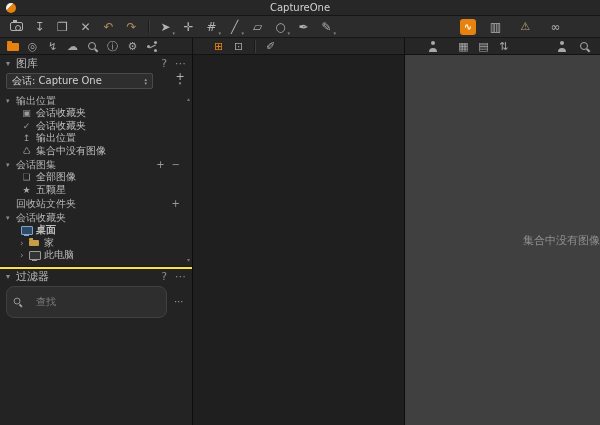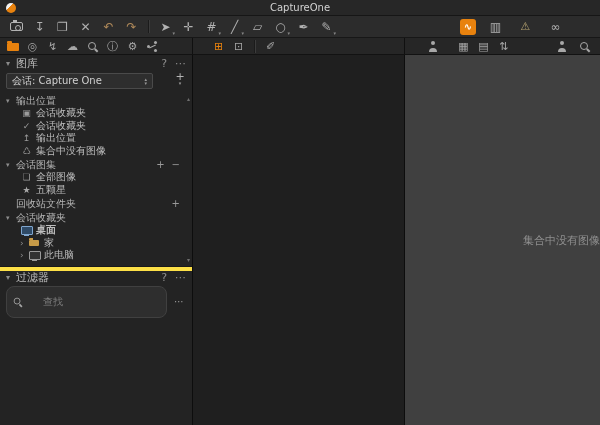--- a/index.html
+++ b/index.html
@@ -85,23 +85,23 @@
 .scroll-up{top:3px}.scroll-up::before{content:"▴"}
 .scroll-down{bottom:3px}.scroll-down::before{content:"▾"}
 .tree-icon.ic-folder::before{content:"";position:absolute;left:1px;top:3px;width:10px;height:6px;background:#c79b48;border-radius:1px}
 .tree-icon.ic-folder::after{content:"";position:absolute;left:1px;top:1px;width:4px;height:2px;background:#c79b48;border-radius:1px 0 0 0}
 .tree-icon.ic-desktop::before{content:"";position:absolute;left:1px;top:1px;width:10px;height:7px;border:1px solid #7fa6cf;background:#2f4a66;border-radius:1px}
 .tree-icon.ic-desktop::after{content:"";position:absolute;left:4px;bottom:0;width:5px;height:2px;background:#7fa6cf}
 .tree-icon.ic-computer::before{content:"";position:absolute;left:1px;top:1px;width:10px;height:7px;border:1px solid #9a9a9a;background:#333;border-radius:1px}
 .tree-icon.ic-computer::after{content:"";position:absolute;left:4px;bottom:0;width:5px;height:2px;background:#9a9a9a}
 .tree-icon.ic-five-stars{color:#a7a7a7}
 
-.filters-header{border-top:4px solid #fde047}
+.filters-header{border-top:2px solid #fde047}
 .search-row{display:flex;align-items:center;padding:2px 6px;gap:5px;flex:none}
-.search-box{flex:1;height:15px;background:#2e2e2e;border:1px solid #404040;border-radius:8px;display:flex;align-items:center;padding:15px 5px;gap:20px}
+.search-box{flex:1;height:15px;background:#2e2e2e;border:1px solid #404040;border-radius:8px;display:flex;align-items:center;padding:15px 5px;gap:13px}
 .search-box .ic-search{display:inline-flex;transform:scale(.85)}
 .search-box input{background:transparent;border:none;outline:none;color:#cfcfcf;font-size:10px;width:100%;font-family:inherit}
 .search-box input::placeholder{color:#7d7d7d}
 .search-more{color:#9a9a9a;font-size:10px;padding:0 2px}
 .sidebar-rest{flex:1}
 </style>
 </head>
 <body>
 
 <div class="menubar">

